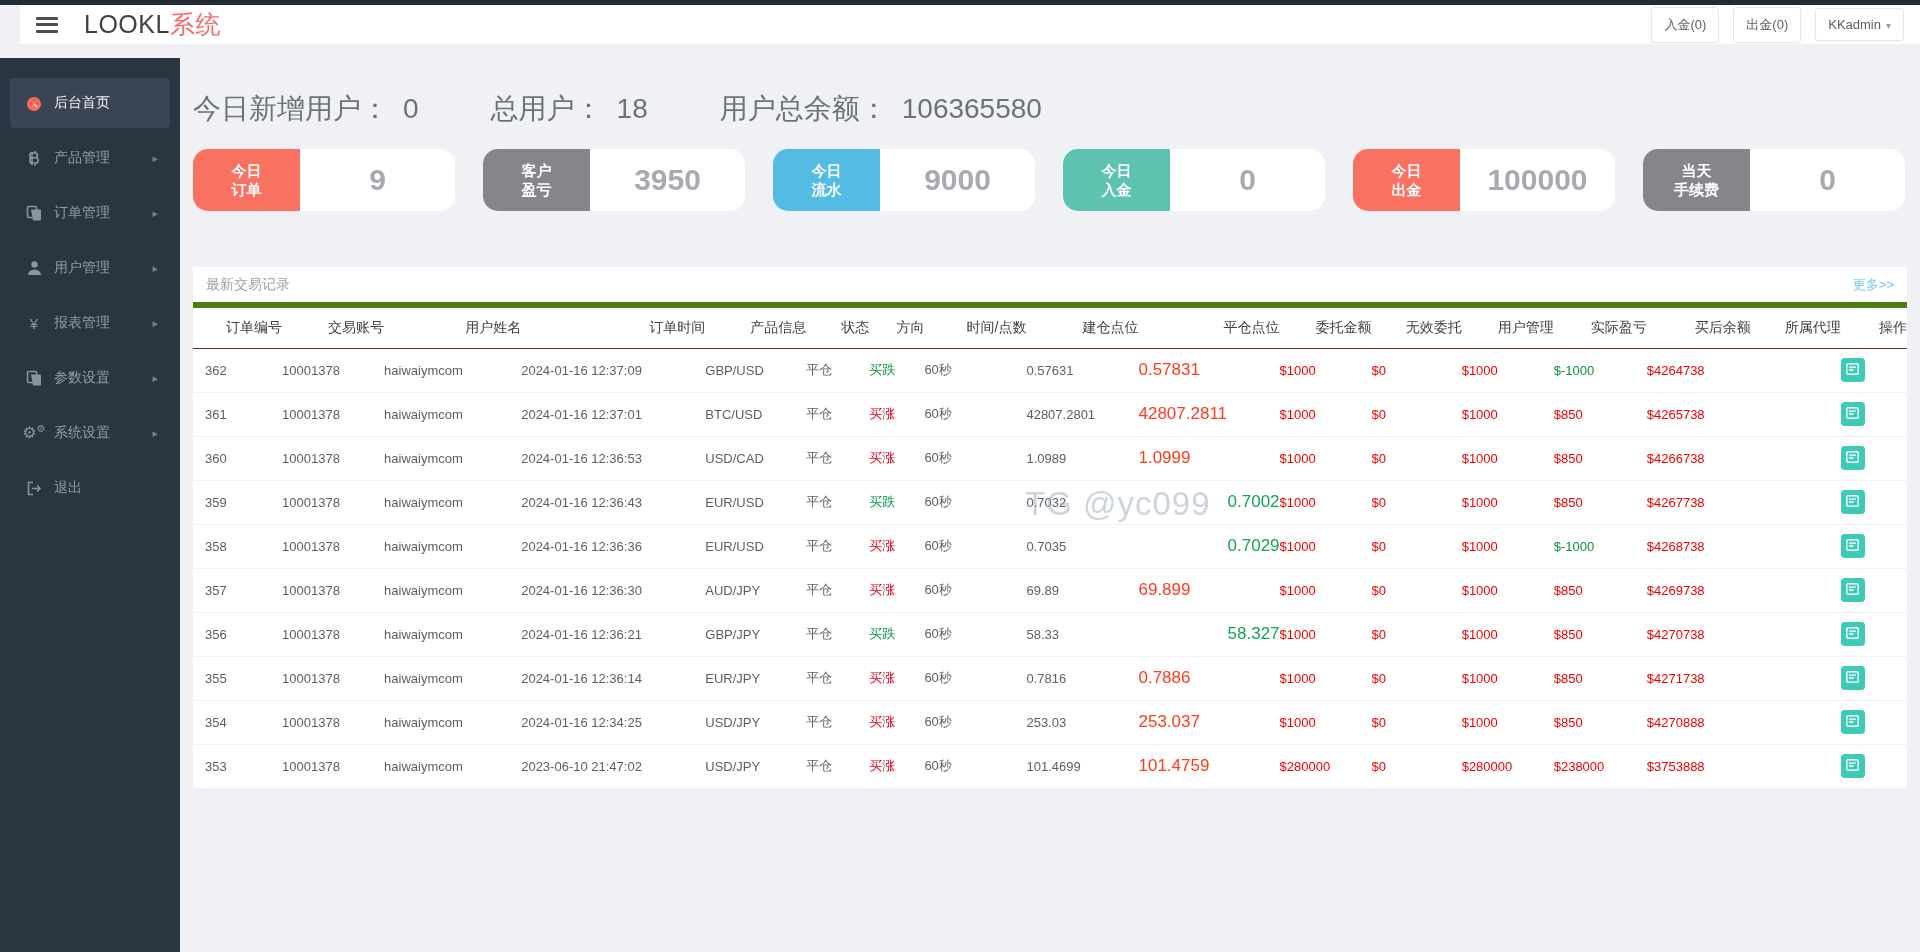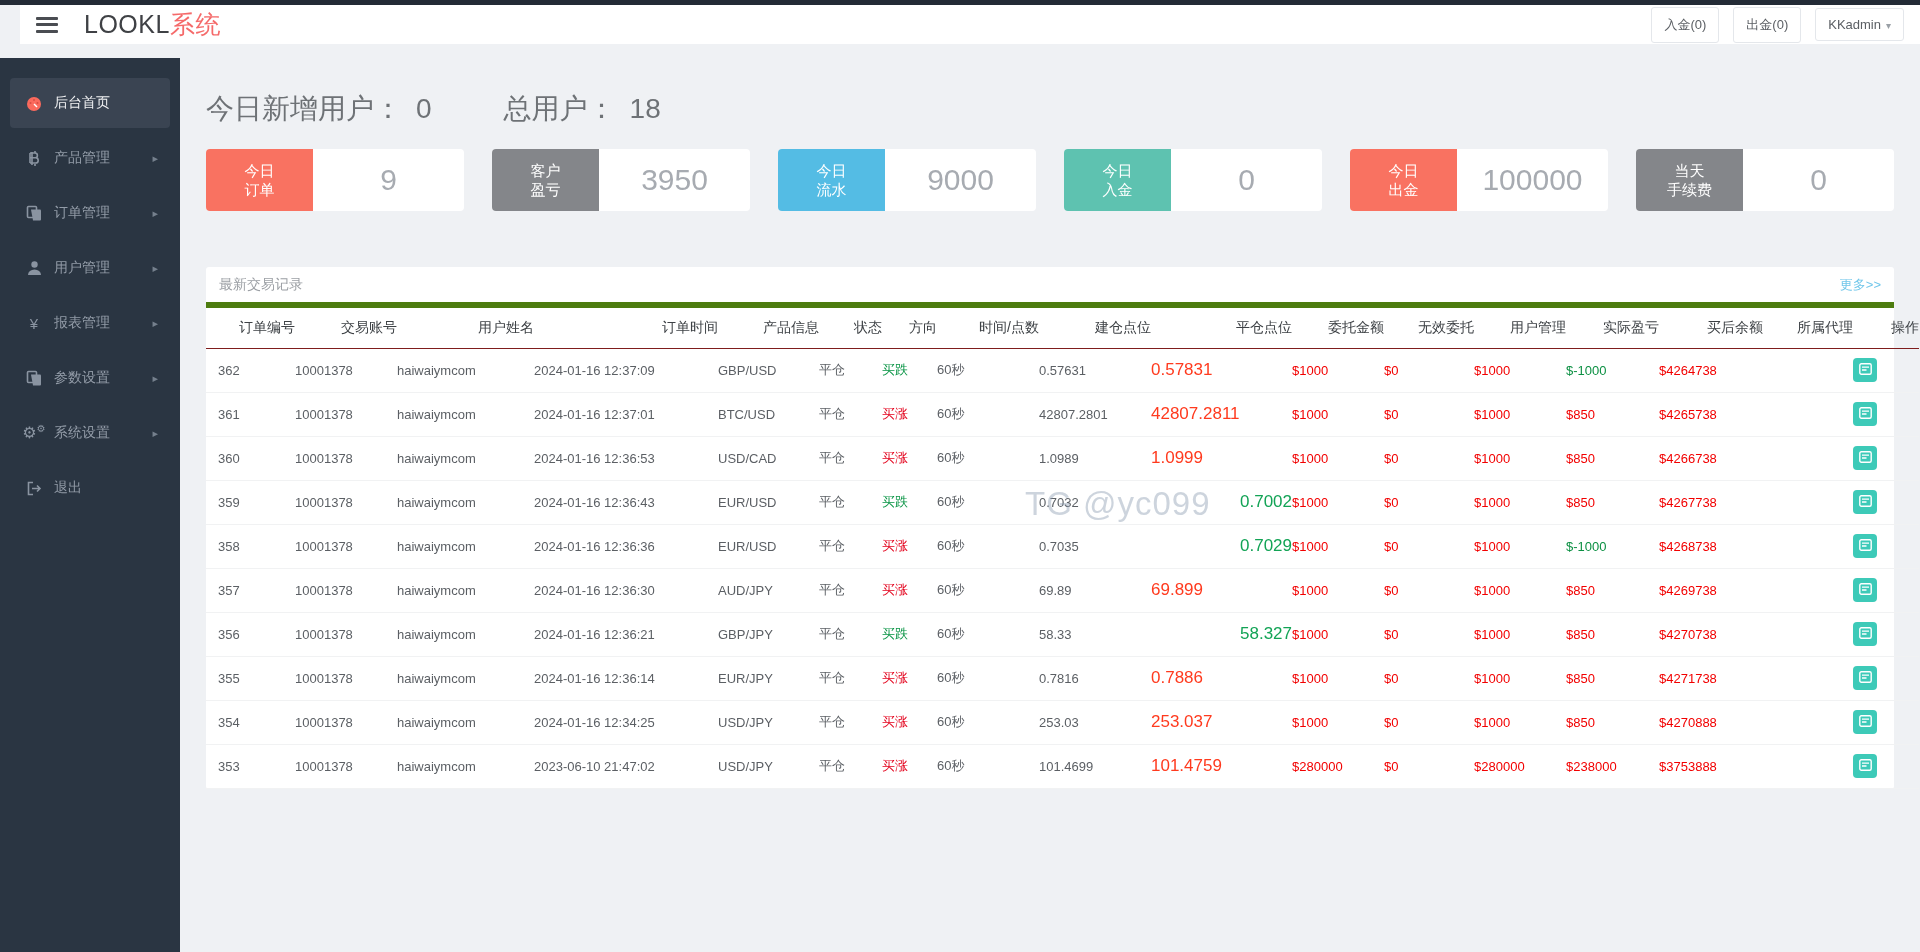--- a/index.html
+++ b/index.html
@@ -23,26 +23,26 @@
   .sidebar { position:absolute; left:0; top:58px; bottom:0; width:180px; background:#2a3542; padding-top:20px; }
   .side-item { height:50px; margin:0 10px 5px 10px; border-radius:4px; display:flex; align-items:center;
                padding:0 12px 0 14px; color:#939ca8; font-size:14px; cursor:pointer; }
   .side-item.active { background:#3a4452; color:#f0f1f3; }
   .side-icon { width:20px; margin-right:10px; display:flex; align-items:center; justify-content:center;
                font-size:15px; color:#8a94a1; }
   .side-item.active .side-icon { color:#fb6a5d; }
   .side-arrow { margin-left:auto; color:#75808d; font-size:11px; }
 
   
-  .main { margin-left:180px; padding:0 26px; position:relative; }
+  .main { margin-left:180px; padding:0 13px; position:relative; }
   .stats { padding-top:46px; display:flex; gap:72px; font-size:28px; color:#6e7276; }
   .stat .num { margin-left:14px; }
 
   .cards { display:flex; gap:28px; margin-top:21px; }
-  .card { width:262px; height:62px; display:flex; border-radius:4px; overflow:hidden; background:#fff; }
+  .card { width:262px; height:62px; display:flex; border-radius:15px; overflow:hidden; background:#fff;font-weight:bold; }
   .card-label { width:107px; color:#fff; font-size:15px; line-height:1.3; display:flex; flex-direction:column;
                 align-items:center; justify-content:center; text-align:center; }
   .card-value { flex:1; display:flex; align-items:center; justify-content:center;
                 font-size:30px; color:#a7abb1; }
 
   .panel { margin-top:56px; background:#fff; border-radius:3px; }
   .panel-head { height:41px; display:flex; align-items:center; padding:0 13px; border-bottom:6px solid #4d7c0f; }
   .panel-title { font-size:14px; color:#9b9fa4; }
   .more-link { margin-left:auto; font-size:13px; color:#70c6ea; cursor:pointer; }
 
@@ -166,20 +166,21 @@
         </span>
         <span>退出</span>
       </div>
     </div>
 </div>
 
 <div class="main">
   <div class="stats" id="stats-row">
       <div class="stat"><span>今日新增用户：</span><span class="num">0</span></div>
       <div class="stat"><span>总用户：</span><span class="num">18</span></div>
+      <div class="stat"><span>用户总余额：</span><span class="num">106365580</span></div>
     </div>
   <div class="cards" id="summary-cards">
       <div class="card">
         <div class="card-label" style="background:#f97261">
           <span>今日</span>
           <span>订单</span>
         </div>
         <div class="card-value">9</div>
       </div>
       <div class="card">

